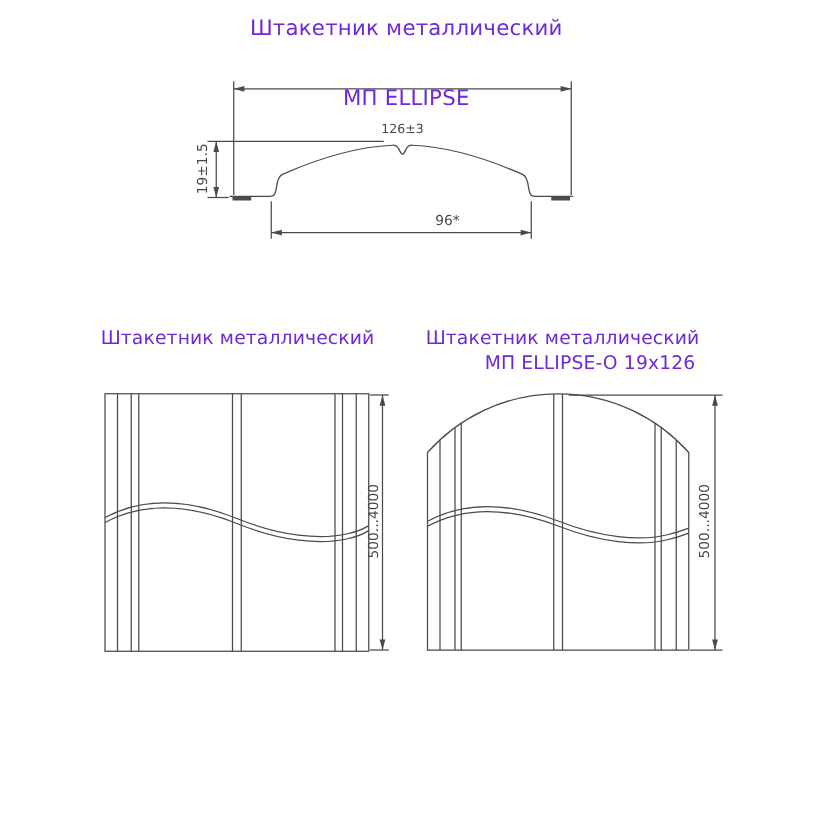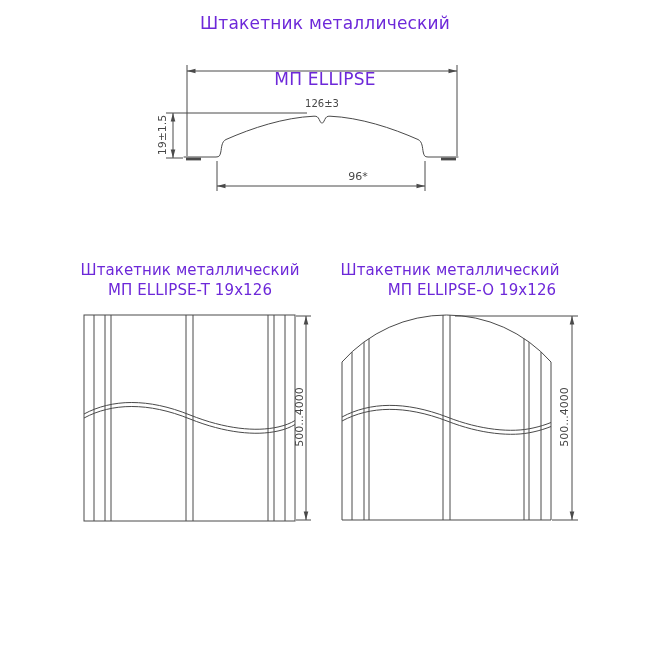--- a/index.html
+++ b/index.html
@@ -30,21 +30,20 @@
 <div id="canvas">
 
   <div class="lbl title-lg" style="left:325px;top:13px;">Штакетник металлический</div>
   <div class="lbl title-lg" style="left:325px;top:37px;margin-top:32px;">МП ELLIPSE</div>
 
   <div class="lbl dim" style="left:322px;top:57px;">126±3</div>
   <div class="lbl dim-sm rot" style="left:162px;top:135px;">19±1.5</div>
   <div class="lbl dim-sm" style="left:322px;top:170px;margin-left:36px;">96*</div>
 
   <div class="lbl title-md" style="left:190px;top:261px;">Штакетник металлический</div>
-  <div class="lbl title-md" style="left:190px;top:281px;">МП ELLIPSE-T 19x126</div>
   <div class="lbl dim-sm rot" style="left:299px;top:417px;">500...4000</div>
 
   <div class="lbl title-md" style="left:450px;top:261px;">Штакетник металлический</div>
   <div class="lbl title-md" style="left:472px;top:281px;">МП ELLIPSE-O 19x126</div>
   <div class="lbl dim-sm rot" style="left:564px;top:417px;">500...4000</div>
 
   <svg width="650" height="650" viewBox="0 0 650 650" fill="none" stroke="#4a4a4a" stroke-width="1">
 
     <g>
 

